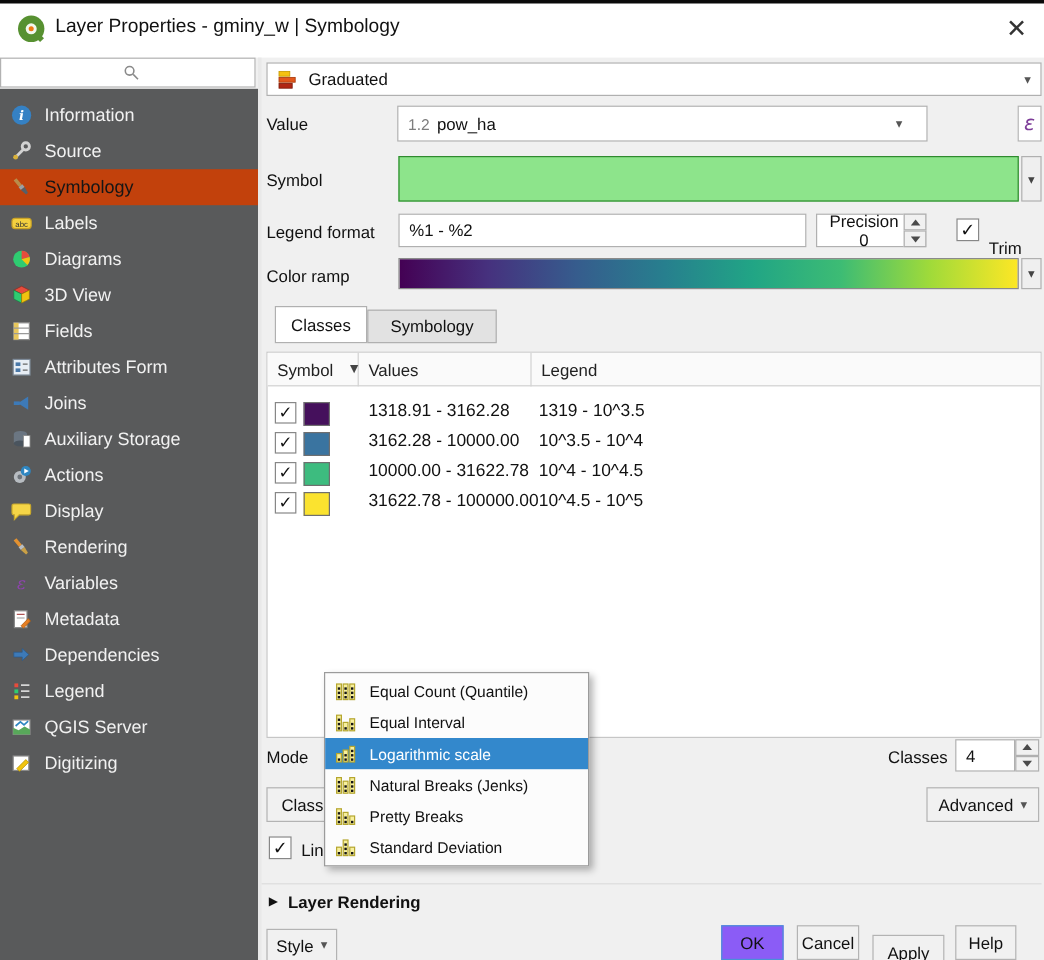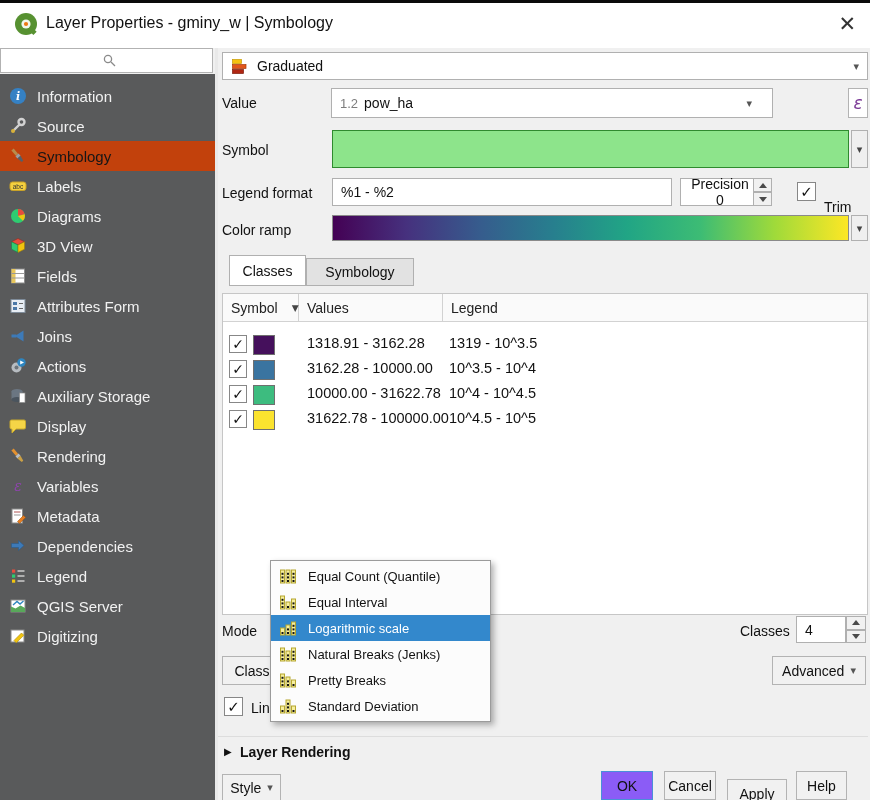--- a/index.html
+++ b/index.html
@@ -187,38 +187,38 @@
           <svg width="18" height="18" viewBox="0 0 18 18">
             <path d="M14.5 3.5 L6 9 L14.5 14.5 Z" fill="#3d7ab8"></path>
             <rect x="2.5" y="7.5" width="5" height="3" fill="#3d7ab8"></rect>
           </svg>
         </span>
         <span>Joins</span>
       </div>
       <div class="side-item">
         <span class="side-icon">
           <svg width="18" height="18" viewBox="0 0 18 18">
+            <ellipse cx="8" cy="4.5" rx="5.5" ry="2.4" fill="#6b7682"></ellipse>
+            <rect x="2.5" y="4.5" width="11" height="8" fill="#6b7682"></rect>
+            <ellipse cx="8" cy="12.5" rx="5.5" ry="2.4" fill="#4a545e"></ellipse>
+            <rect x="10.5" y="6" width="5.5" height="9.5" fill="#fff" stroke="#8a8a8a" stroke-width="0.7"></rect>
+          </svg>
+        </span>
+        <span>Auxiliary Storage</span>
+      </div>
+      <div class="side-item">
+        <span class="side-icon">
+          <svg width="18" height="18" viewBox="0 0 18 18">
             <circle cx="7.5" cy="10.5" r="5" fill="#b7bcc1"></circle>
             <circle cx="7.5" cy="10.5" r="2" fill="#6d747b"></circle>
             <circle cx="12.5" cy="5.5" r="4.2" fill="#2e86c1"></circle>
             <path d="M11.2 3.4 L15 5.5 L11.2 7.6 Z" fill="#fff"></path>
           </svg>
         </span>
         <span>Actions</span>
-      </div>
-      <div class="side-item">
-        <span class="side-icon">
-          <svg width="18" height="18" viewBox="0 0 18 18">
-            <ellipse cx="8" cy="4.5" rx="5.5" ry="2.4" fill="#6b7682"></ellipse>
-            <rect x="2.5" y="4.5" width="11" height="8" fill="#6b7682"></rect>
-            <ellipse cx="8" cy="12.5" rx="5.5" ry="2.4" fill="#4a545e"></ellipse>
-            <rect x="10.5" y="6" width="5.5" height="9.5" fill="#fff" stroke="#8a8a8a" stroke-width="0.7"></rect>
-          </svg>
-        </span>
-        <span>Auxiliary Storage</span>
       </div>
       <div class="side-item">
         <span class="side-icon">
           <svg width="18" height="18" viewBox="0 0 18 18">
             <path d="M2.5 3 h12.5 a1.5 1.5 0 0 1 1.5 1.5 v6 a1.5 1.5 0 0 1 -1.5 1.5 h-8 l-4 4 v-4 h-0.5 a1.5 1.5 0 0 1 -1.5 -1.5 v-6 A1.5 1.5 0 0 1 2.5 3 Z" fill="#f5d547" stroke="#c9a92c"></path>
           </svg>
         </span>
         <span>Display</span>
       </div>
       <div class="side-item">

